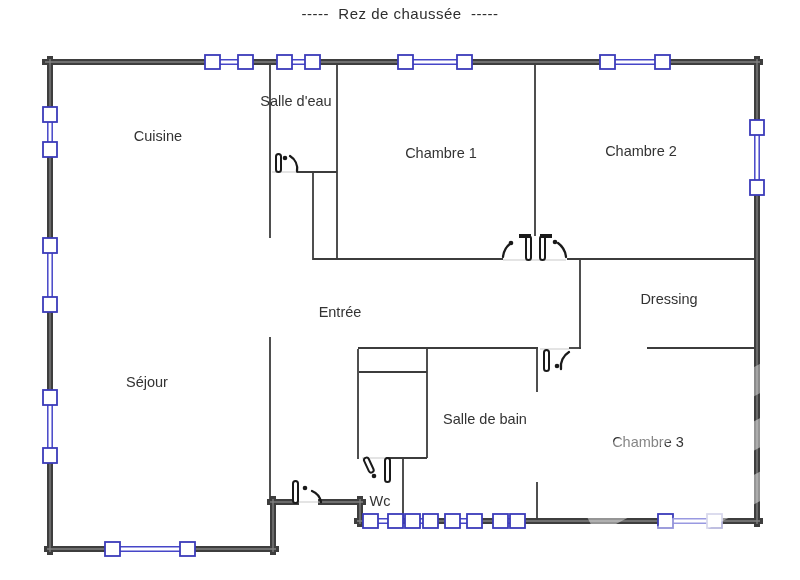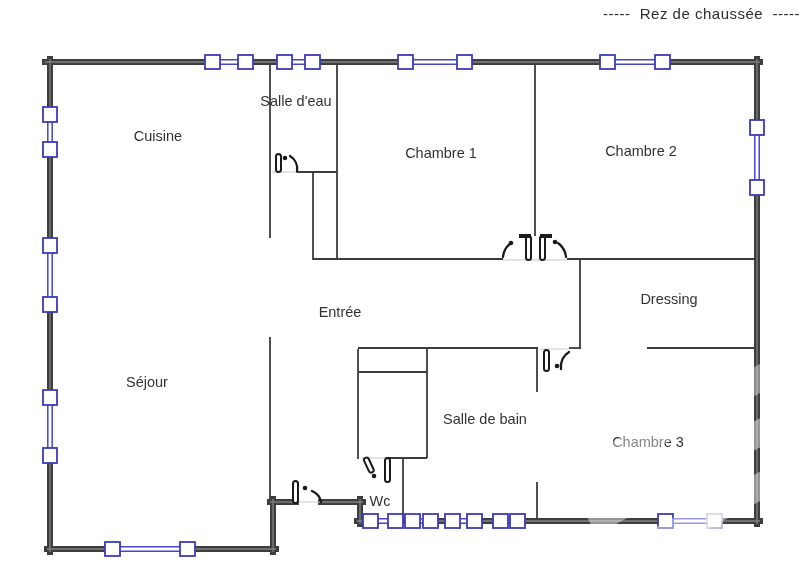--- a/index.html
+++ b/index.html
@@ -1,21 +1,21 @@
 <!DOCTYPE html>
 <html><head>
 <meta charset="utf-8">
 <style>
   html,body{margin:0;padding:0;}
   body{
     width:800px;height:580px;background:#ffffff;position:relative;overflow:hidden;
     font-family:"Liberation Sans", sans-serif;
   }
   .title{
-    position:absolute;top:5px;left:0;width:800px;text-align:right;
+    position:absolute;top:5px;left:0;width:800px;text-align:center;
     font-size:15px;color:#2e2e2e;letter-spacing:0.5px;white-space:pre;
   }
   svg{position:absolute;top:0;left:0;}
   svg text{font-family:"Liberation Sans", sans-serif;}
 </style>
 </head>
 <body>
 
 <div class="title">-----  Rez de chaussée  -----</div>
 

